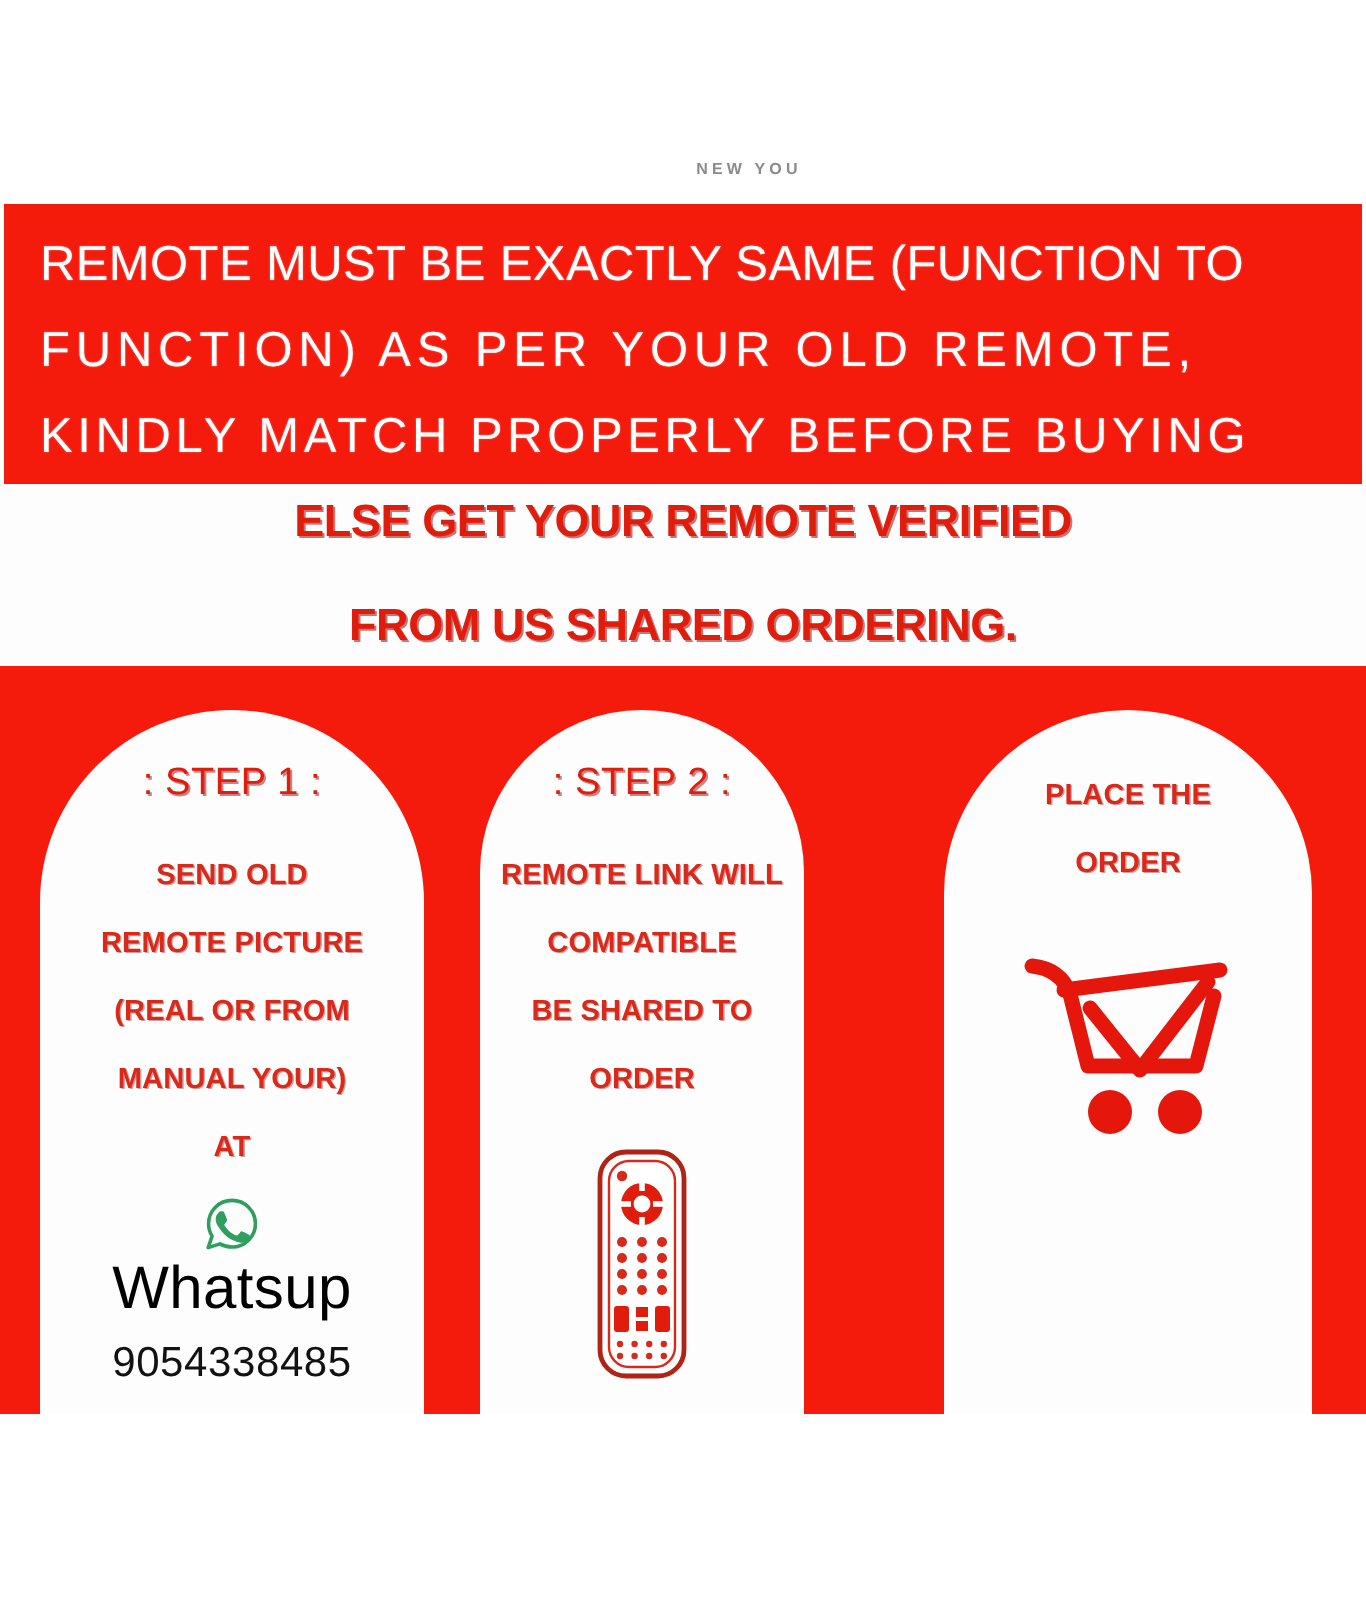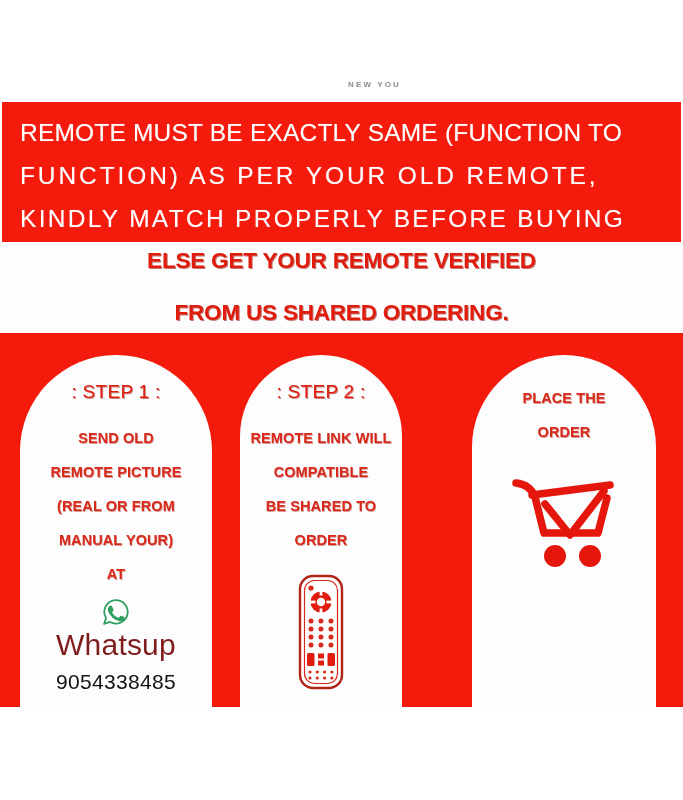--- a/index.html
+++ b/index.html
@@ -103,21 +103,21 @@
     white-space:nowrap;
   }
 
   
   .wa-icon-wrap{
     margin-top:6px;
     height:30px;
     display:flex;align-items:center;justify-content:center;
   }
   .wa-label{
-    color:#7f1d1d;
+    color:#000000;
     font-size:30px;
     font-weight:400;
     line-height:36px;
     margin-top:0px;
     letter-spacing:.2px;
   }
   .wa-number{
     color:#121212;
     font-size:21px;
     font-weight:400;

